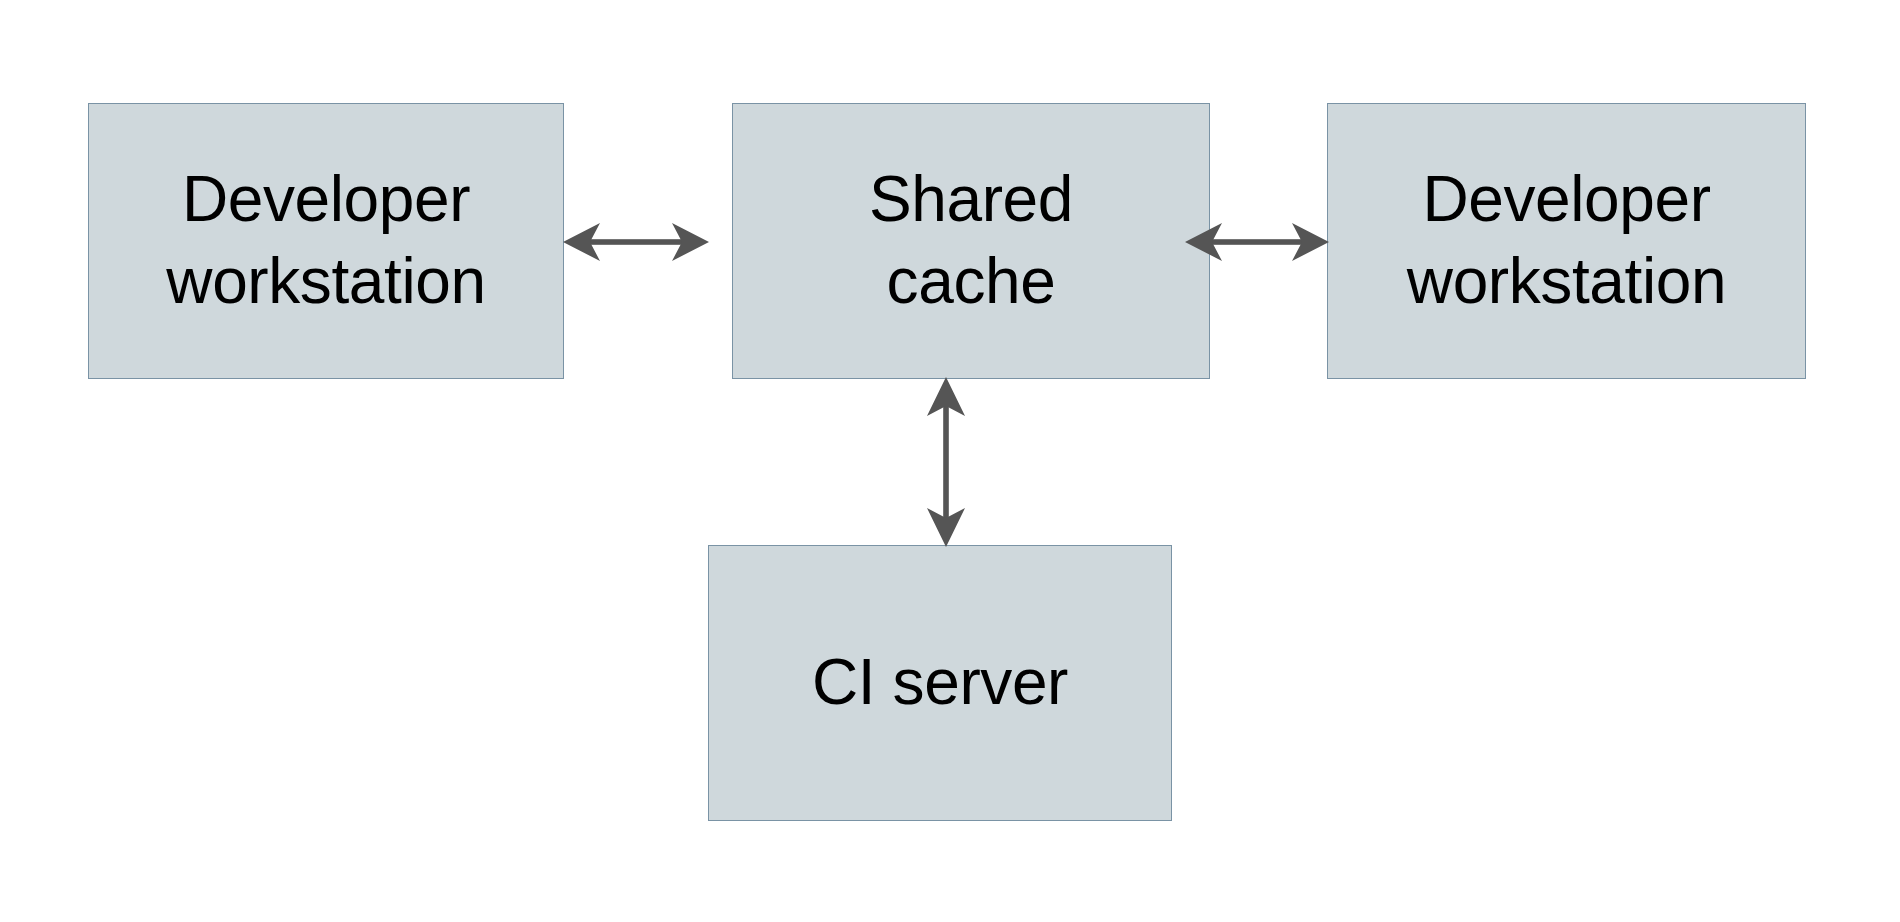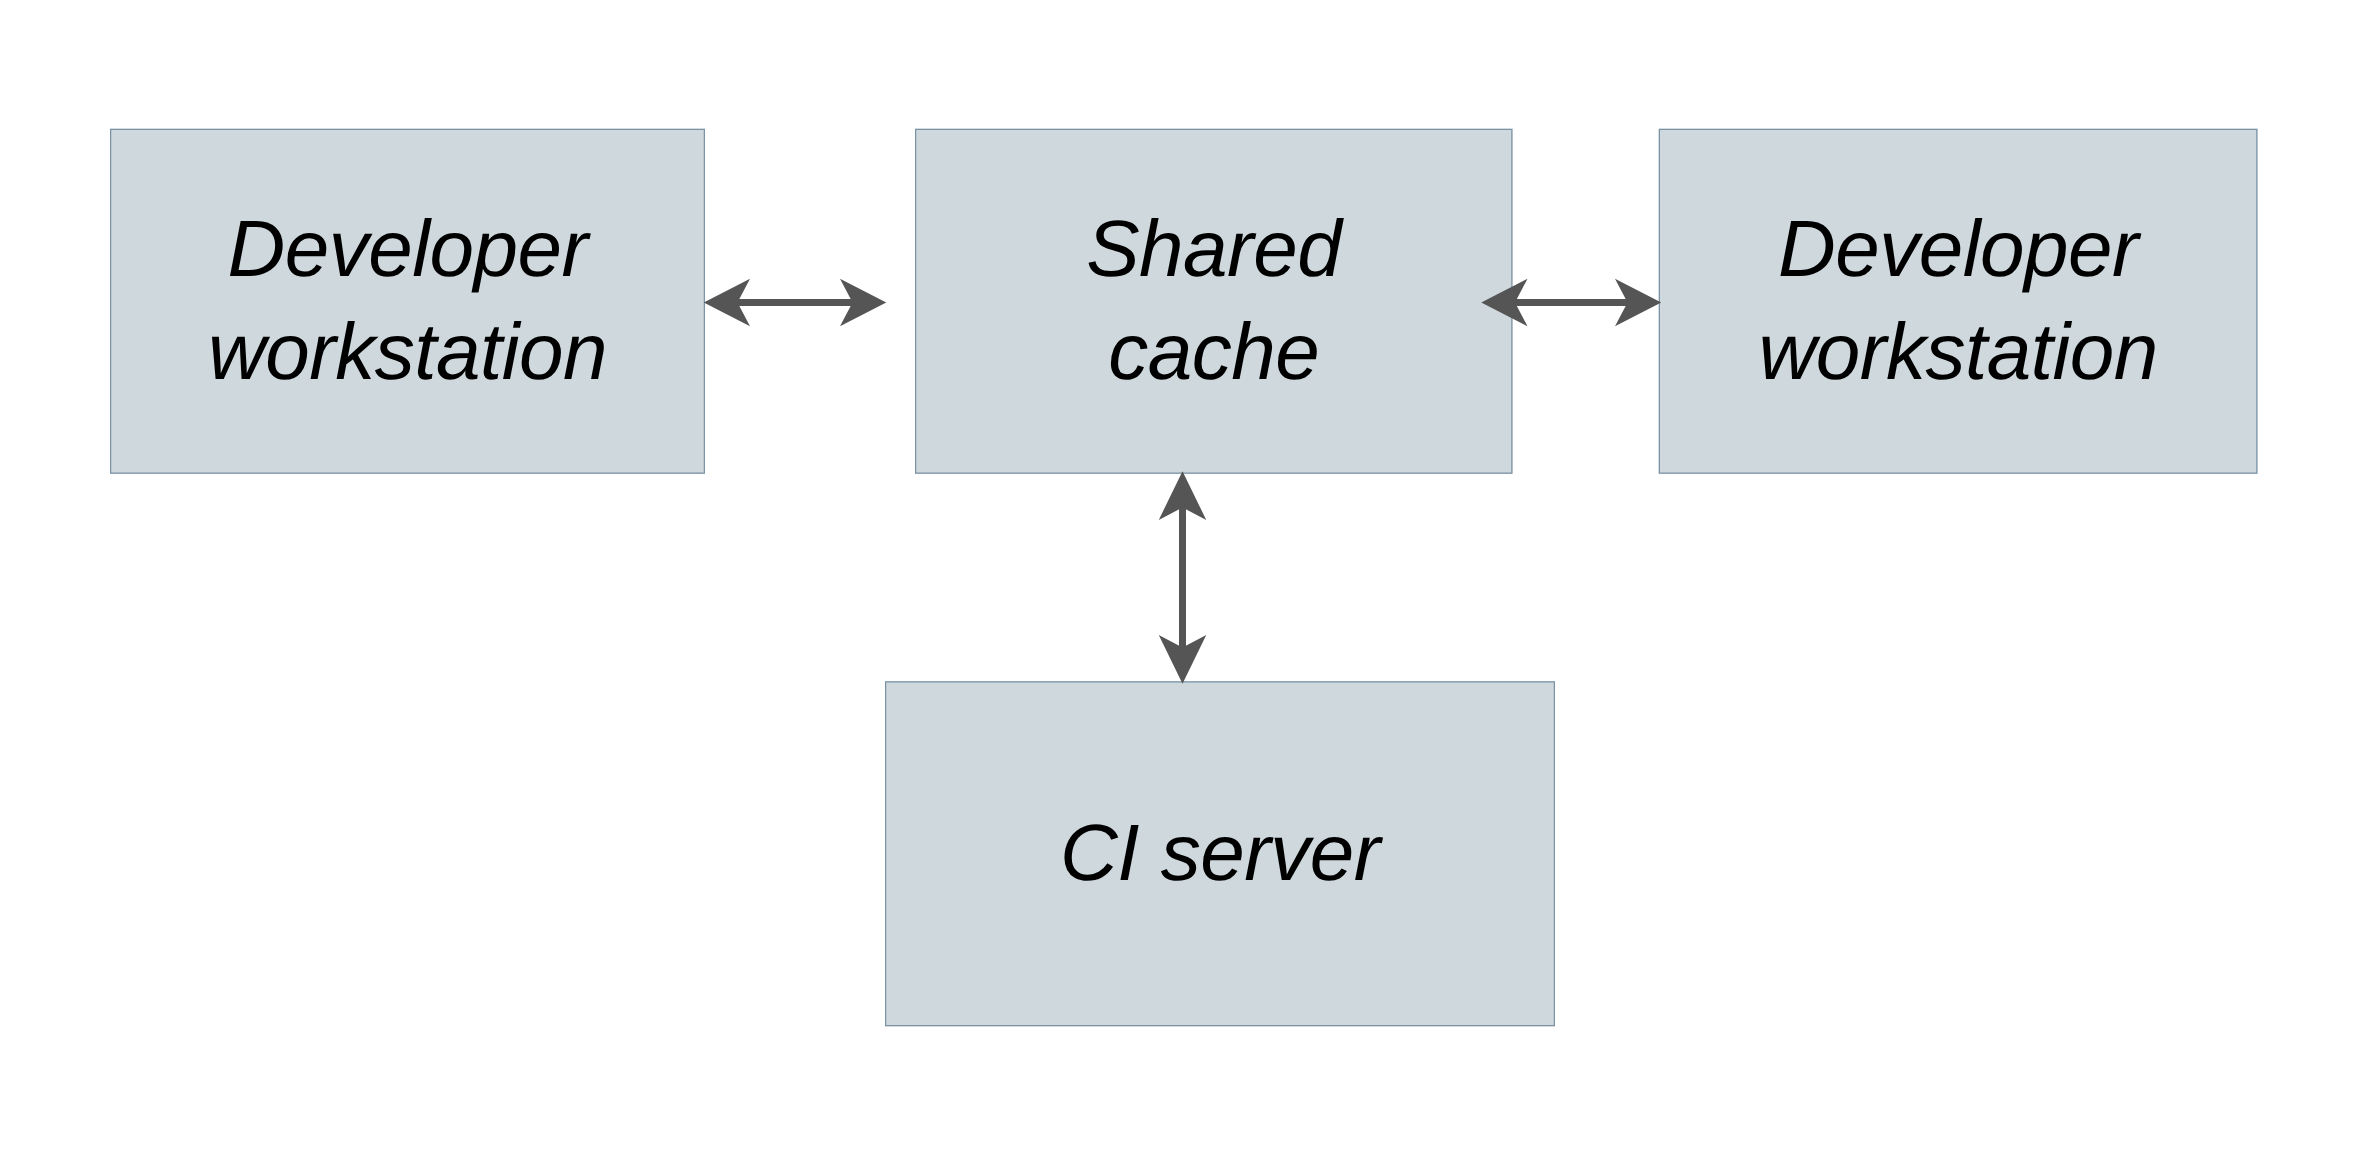--- a/index.html
+++ b/index.html
@@ -20,36 +20,35 @@
   }
   .node {
     position: absolute;
     box-sizing: border-box;
     background: #cfd8dc;
     border: 1.6px solid #7a93a5;
     display: flex;
     align-items: center;
     justify-content: center;
     text-align: center;
-    font-style: italic;
   }
   .node-label {
     font-family: "Liberation Sans", sans-serif;
     font-size: 64px;
     line-height: 1.28;
     color: #000000;
     font-weight: 400;
     letter-spacing: -0.4px;
     white-space: pre-line;
     padding: 0 6px;
   }
   #node-dev-left  { left: 88px;   top: 103px; width: 476px; height: 276px; }
   #node-cache     { left: 732px;  top: 103px; width: 478px; height: 276px; }
   #node-dev-right { left: 1327px; top: 103px; width: 479px; height: 276px; }
-  #node-ci        { left: 708px;  top: 545px; width: 536px; height: 276px; }
+  #node-ci        { left: 708px;  top: 545px; width: 464px; height: 276px; }
 
   .edge {
     position: absolute;
     overflow: visible;
     pointer-events: none;
   }
   #edge-left-cache  { left: 560px;  top: 211px; width: 152px; height: 62px; }
   #edge-cache-right { left: 1182px; top: 211px; width: 150px; height: 62px; }
   #edge-cache-ci    { left: 915px;  top: 374px; width: 62px;  height: 176px; }
 </style>

